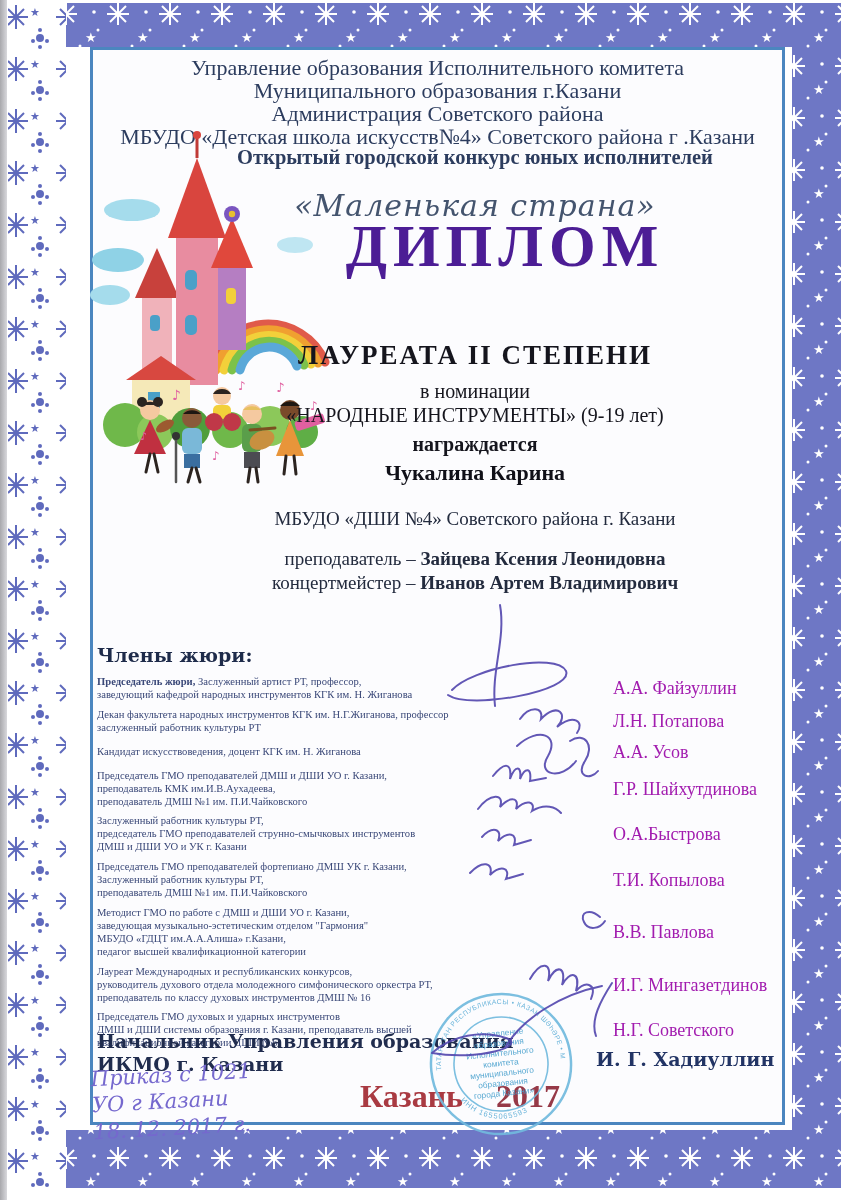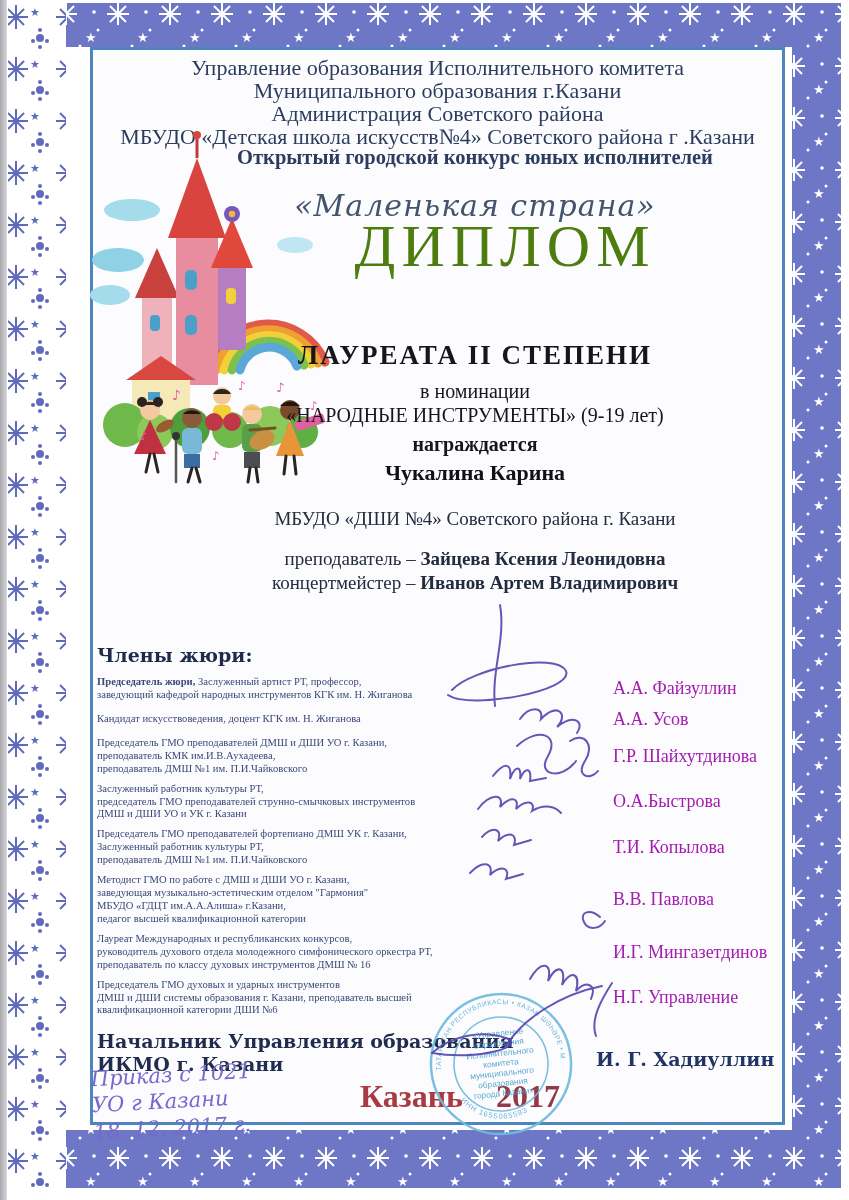--- a/index.html
+++ b/index.html
@@ -12,21 +12,21 @@
   
   .frame{position:absolute;left:90px;top:47px;width:689px;height:1072px;
        border:3px solid #4b86bf;background:#fcfcfe;}
   
   .head-col{position:absolute;left:93px;width:689px;text-align:center;color:#2c3c5e;}
   .main-col{position:absolute;left:170px;width:610px;text-align:center;color:#1b2233;}
   .hline{font-size:22px;line-height:23px;font-weight:500;color:#2c3c5e;}
   .contest-title{font-size:20.5px;font-weight:bold;color:#2c3c5e;}
   .contest-name{font-size:30px;font-style:italic;color:#44546e;letter-spacing:1px;
        font-family:"DejaVu Serif", serif;}
-  .diploma-title{font-size:60px;font-weight:normal;color:#4d7c0f;letter-spacing:6px;
+  .diploma-title{font-size:60px;font-weight:bold;color:#4c1d95;letter-spacing:6px;
        font-family:"Liberation Serif", serif;}
   .award{font-size:27px;font-weight:600;letter-spacing:2px;color:#15151d;}
   .nom-label{font-size:20px;color:#15151d;}
   .nomination{font-size:20px;color:#15151d;}
   .awarded{font-size:20px;font-weight:bold;color:#15151d;}
   .recipient{font-size:22px;font-weight:bold;color:#101018;}
   .school{font-size:19px;color:#232b3e;}
   .tline{font-size:19px;color:#232b3e;}
   .tline b{font-weight:bold;}
   
@@ -240,20 +240,25 @@
 </div>
 
 <div class="jury-heading">Члены жюри:</div>
 <div class="jury">
   <div class="jury-row">
     <div class="jury-desc"><b>Председатель жюри, </b><span>Заслуженный артист РТ, профессор,
 заведующий кафедрой народных инструментов КГК им. Н. Жиганова</span></div>
     <div class="jury-name">А.А. Файзуллин</div>
   </div>
   <div class="jury-row">
+    <div class="jury-desc"><b></b><span>Декан факультета народных инструментов КГК им. Н.Г.Жиганова, профессор
+заслуженный работник культуры РТ</span></div>
+    <div class="jury-name">Л.Н. Потапова</div>
+  </div>
+  <div class="jury-row">
     <div class="jury-desc"><b></b><span>Кандидат искусствоведения, доцент КГК им. Н. Жиганова</span></div>
     <div class="jury-name">А.А. Усов</div>
   </div>
   <div class="jury-row">
     <div class="jury-desc"><b></b><span>Председатель ГМО преподавателей ДМШ и ДШИ УО  г. Казани,
 преподаватель КМК им.И.В.Аухадеева,
 преподаватель ДМШ №1 им. П.И.Чайковского</span></div>
     <div class="jury-name">Г.Р. Шайхутдинова</div>
   </div>
   <div class="jury-row">
@@ -278,21 +283,21 @@
   <div class="jury-row">
     <div class="jury-desc"><b></b><span>Лауреат Международных и республиканских  конкурсов,
 руководитель духового отдела молодежного симфонического оркестра РТ,
 преподаватель по классу духовых инструментов ДМШ № 16</span></div>
     <div class="jury-name">И.Г. Мингазетдинов</div>
   </div>
   <div class="jury-row">
     <div class="jury-desc"><b></b><span>Председатель ГМО духовых и ударных инструментов
 ДМШ и ДШИ системы образования г. Казани, преподаватель высшей
 квалификационной категории ДШИ №6</span></div>
-    <div class="jury-name">Н.Г. Управление</div>
+    <div class="jury-name">Н.Г. Советского</div>
   </div>
 </div>
 
 <div class="official" style="white-space:pre-line;">Начальник Управления образования
 ИКМО г. Казани</div>
 <div class="official-name">И. Г. Хадиуллин</div>
 <div class="city-year">
   <span class="c">Казань</span><span class="y"> 2017</span>
 </div>
 <div class="handwriting">

